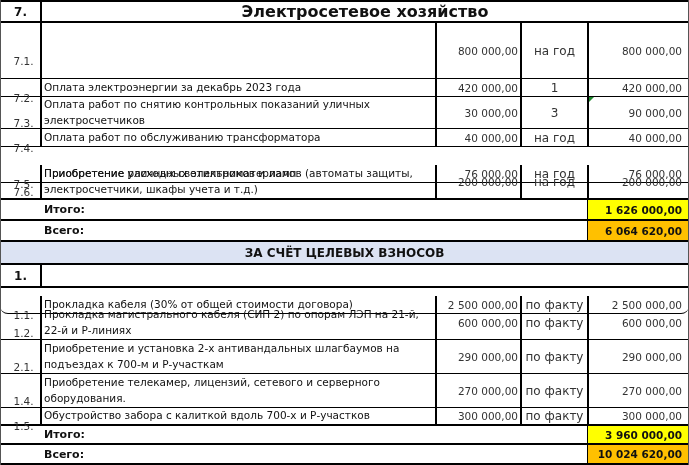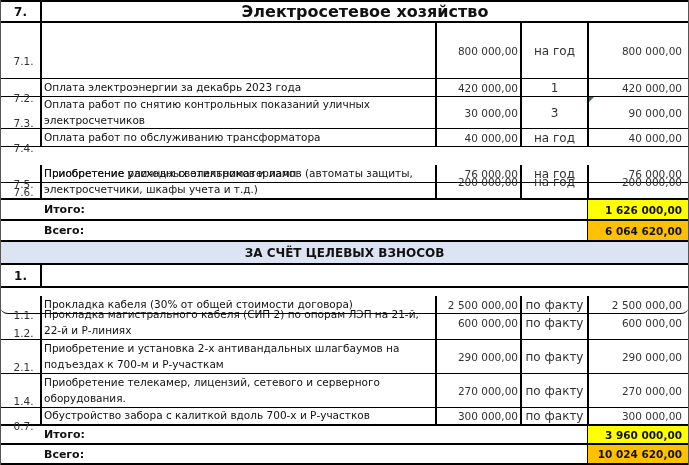--- a/index.html
+++ b/index.html
@@ -217,21 +217,21 @@
     <div class="cell c-desc">Приобретение телекамер, лицензий, сетевого и серверного оборудования.</div>
     <div class="vline vthick" style="left:435px;"></div>
     <div class="cell c-price">270 000,00</div>
     <div class="vline vthick" style="left:520px;"></div>
     <div class="cell c-qty">по факту</div>
     <div class="vline vthick" style="left:587px;"></div>
     <div class="cell c-total">270 000,00</div>
   </div>
 
   <div class="row hline-b2" style="top:408px;height:18px;">
-    <div class="cell c-num">0.7.</div>
+    <div class="cell c-num">1.5.</div>
     <div class="vline vthick" style="left:40px;"></div>
     <div class="cell c-desc">Обустройство забора с калиткой вдоль 700-х и Р-участков</div>
     <div class="vline vthick" style="left:435px;"></div>
     <div class="cell c-price">300 000,00</div>
     <div class="vline vthick" style="left:520px;"></div>
     <div class="cell c-qty">по факту</div>
     <div class="vline vthick" style="left:587px;"></div>
     <div class="cell c-total">300 000,00</div>
   </div>
 

